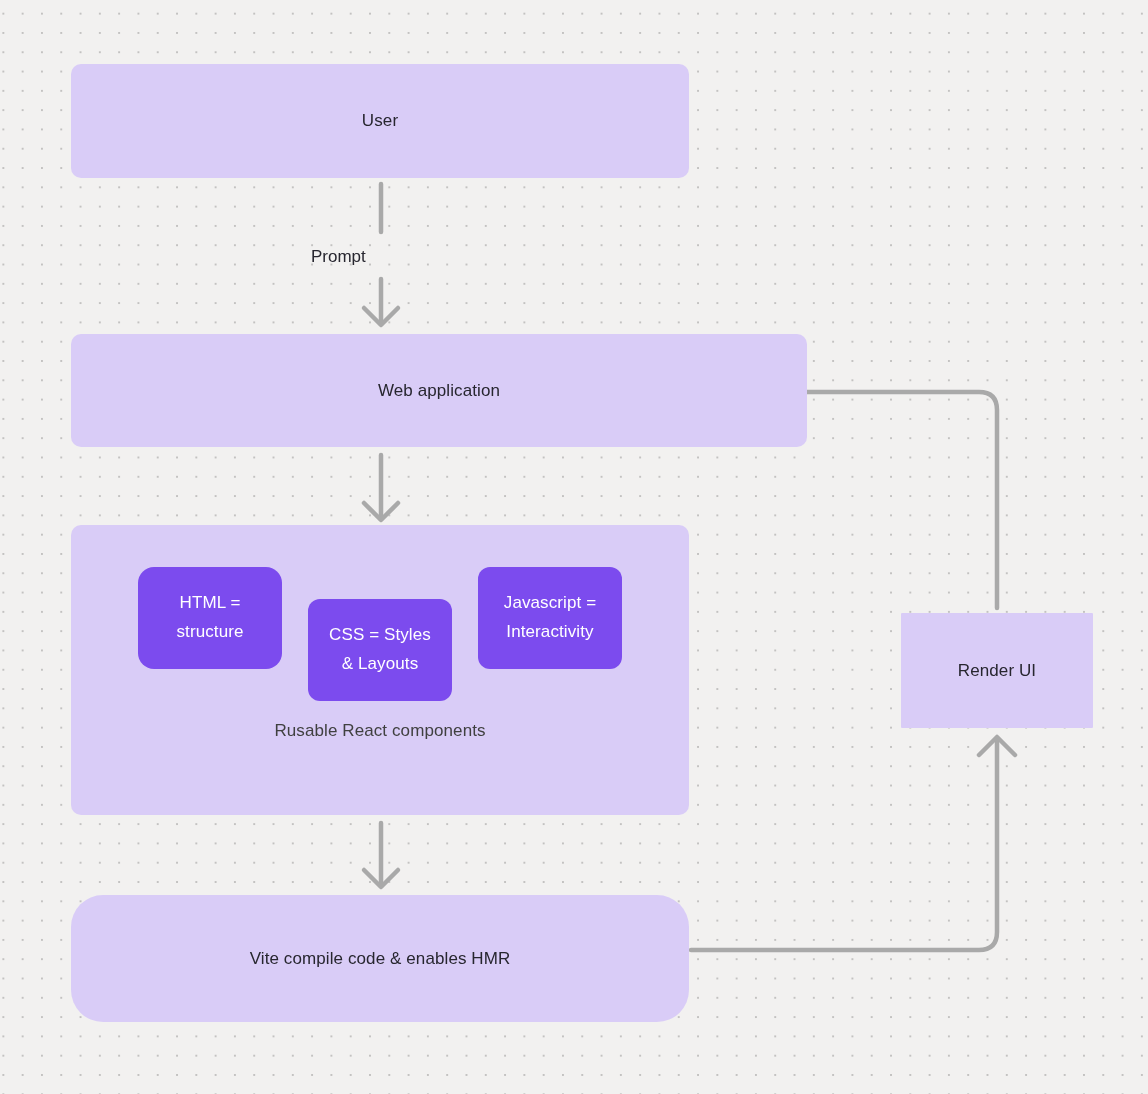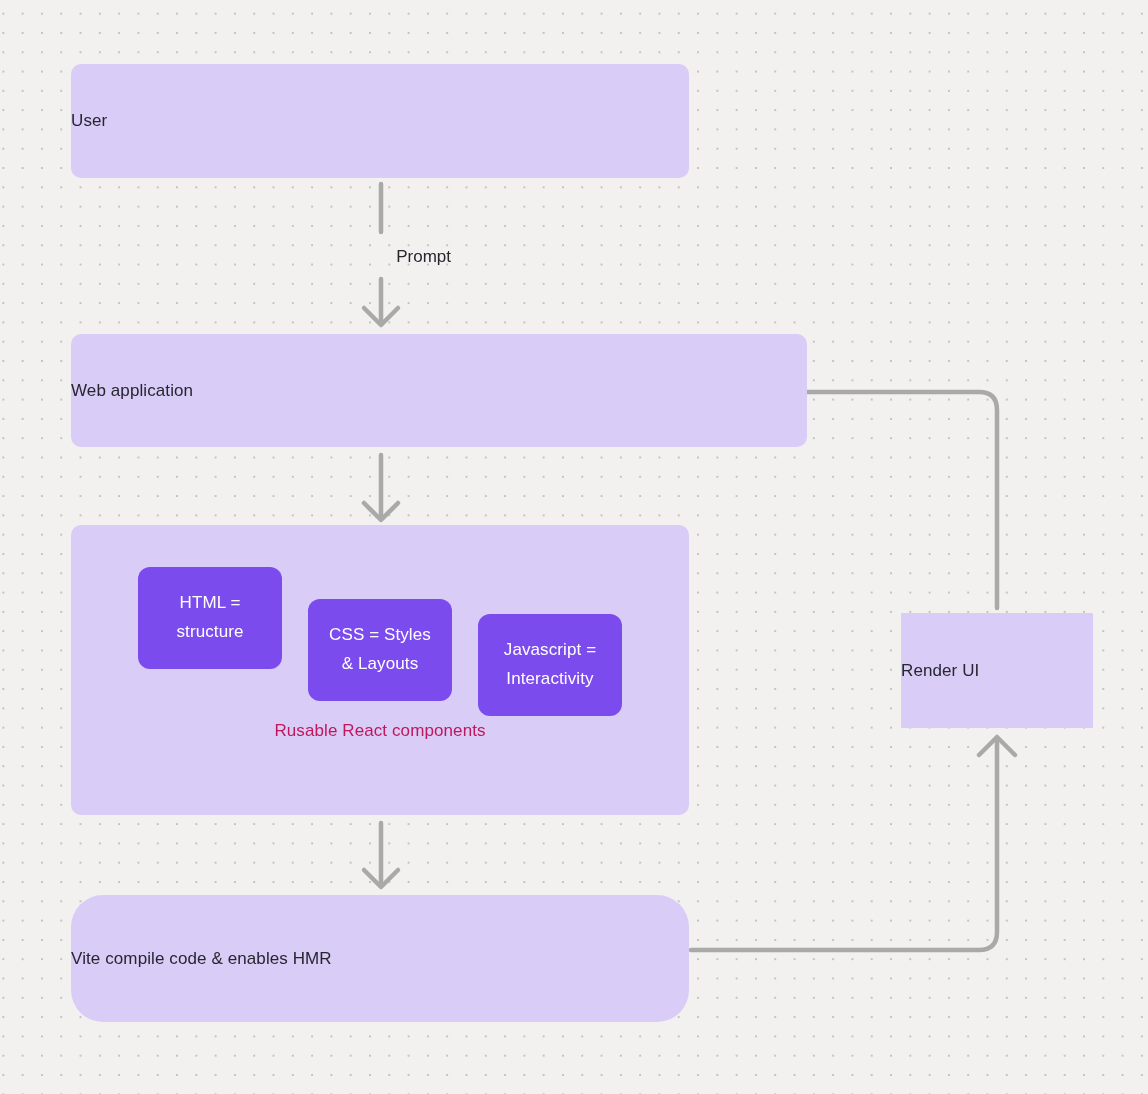--- a/index.html
+++ b/index.html
@@ -24,20 +24,21 @@
     stroke-linecap: round;
     stroke-linejoin: round;
   }
 
   .node {
     position: absolute;
     background: #d9ccf7;
     border-radius: 10px;
     display: flex;
     align-items: center;
+    justify-content: center;
     color: #27262f;
     font-size: 17px;
     font-weight: 500;
     letter-spacing: 0.1px;
     text-align: center;
   }
 
   .node-user   { left: 71px;  top: 64px;  width: 618px; height: 114px; }
   .node-webapp { left: 71px;  top: 334px; width: 736px; height: 113px; }
   .node-group  { left: 71px;  top: 525px; width: 618px; height: 290px; display: block; }
@@ -54,42 +55,42 @@
     color: #ffffff;
     font-size: 17px;
     font-weight: 500;
     line-height: 1.7;
     display: flex;
     align-items: center;
     justify-content: center;
     text-align: center;
     white-space: pre-line;
   }
-  .chip-html { left: 67px; }
+  .chip-html { left: 67px; border-radius: 16px; }
   .chip-css  { left: 237px; margin-top: 32px; }
-  .chip-js   { left: 407px; margin-top: 47px; }
+  .chip-js   { left: 407px; }
 
   .group-label {
     position: absolute;
     left: 0;
     top: 194px;
     width: 100%;
     text-align: center;
-    color: #be185d;
+    color: #404040;
     font-size: 17px;
     font-weight: 500;
     line-height: 24px;
   }
 
   .edge-label {
     position: absolute;
     left: 311px;
     top: 245px;
     width: 140px;
-    text-align: right;
+    text-align: left;
     color: #27262f;
     font-size: 17px;
     font-weight: 500;
     line-height: 24px;
   }
 </style>
 </head>
 <body>
 
 <div class="canvas">

